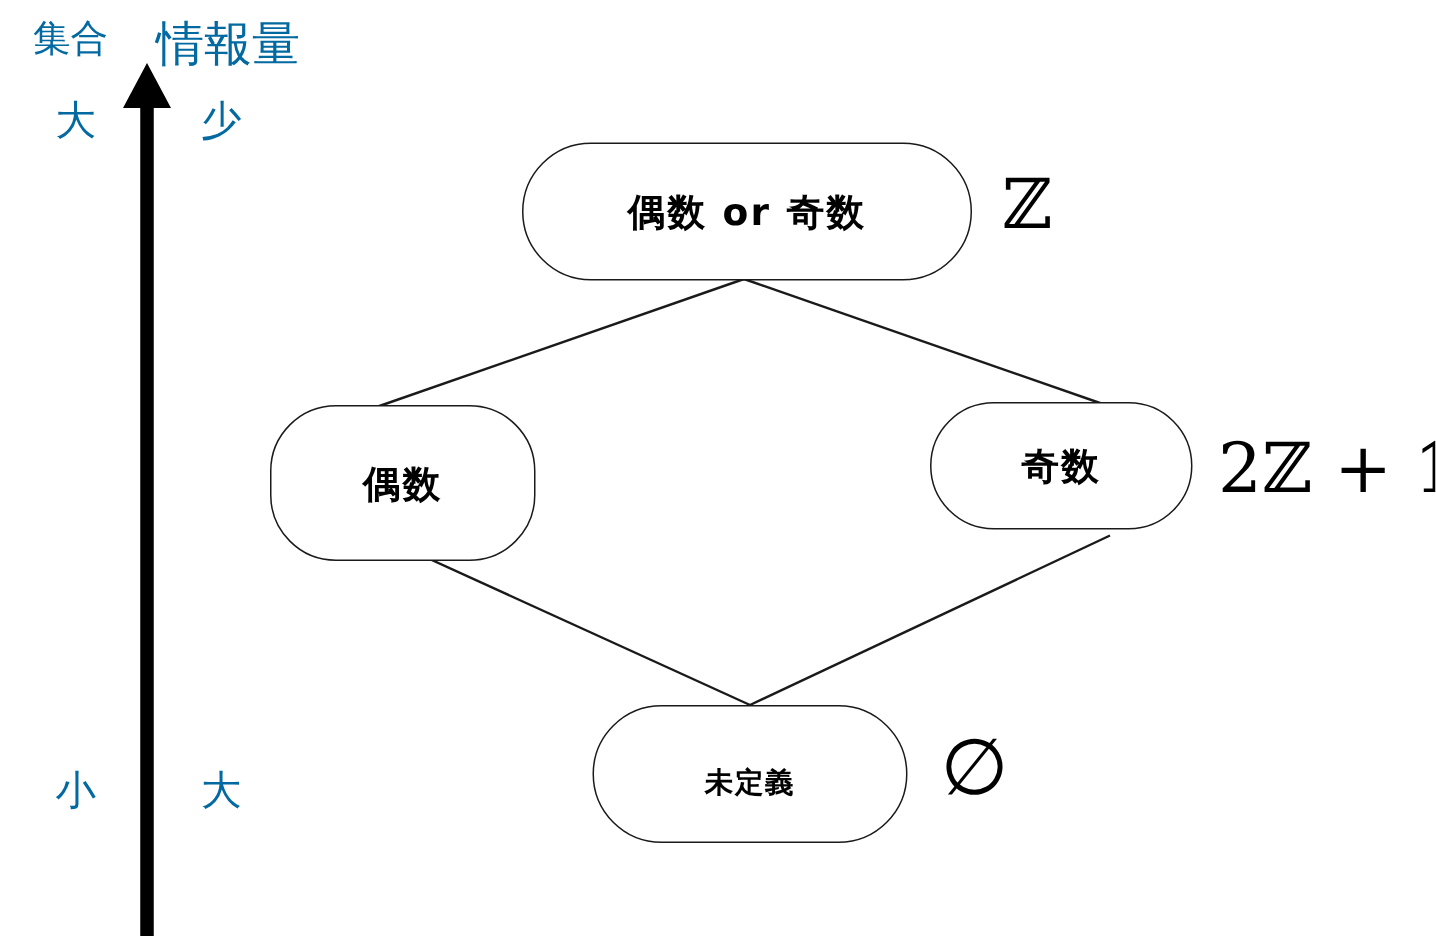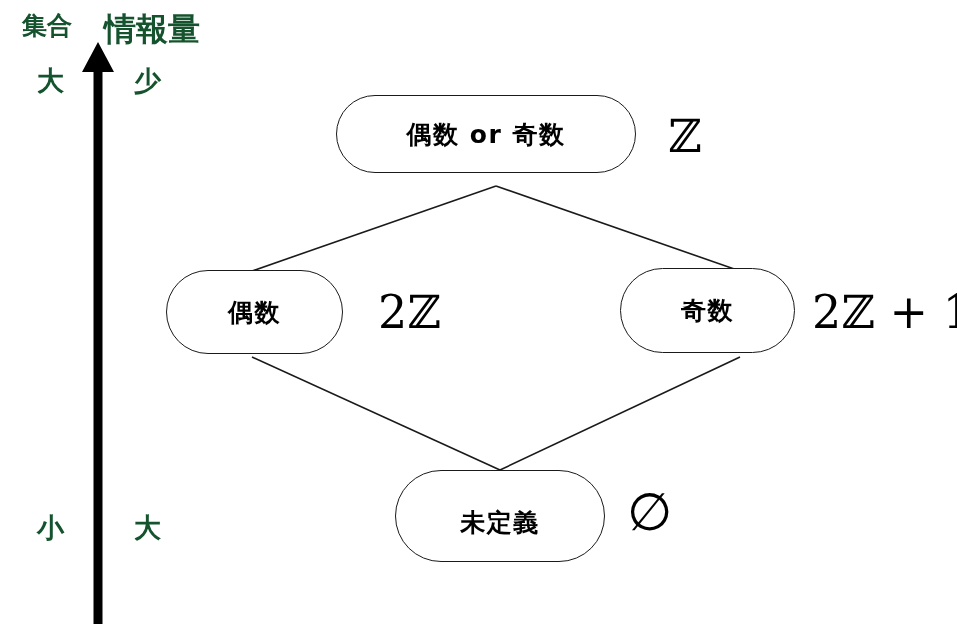--- a/index.html
+++ b/index.html
@@ -18,22 +18,22 @@
   #edges {
     position: absolute;
     left: 0;
     top: 0;
     width: 957px;
     height: 624px;
   }
   .axis-label {
     position: absolute;
     font-family: "DejaVu Sans", "Liberation Sans", sans-serif;
-    font-weight: 700;
-    color: #14532d;
+    font-weight: 400;
+    color: #0369a1;
     white-space: nowrap;
     line-height: 1;
   }
   .node {
     position: absolute;
     box-sizing: border-box;
     border: 1.7px solid #1a1a1a;
     background: #ffffff;
     display: flex;
     align-items: center;
@@ -73,33 +73,32 @@
   </svg>
 
   <div class="axis-label" style="left:22px;top:13px;font-size:25px;">集合</div>
   <div class="axis-label" style="left:104px;top:13px;font-size:32px;">情報量</div>
 
   <div class="axis-label" style="left:37px;top:67px;font-size:27px;">大</div>
   <div class="axis-label" style="left:134px;top:67px;font-size:27px;">少</div>
   <div class="axis-label" style="left:37px;top:514px;font-size:27px;">小</div>
   <div class="axis-label" style="left:134px;top:514px;font-size:27px;">大</div>
 
-  <div class="node" style="left:336px;top:95px;width:300px;height:78px;border-radius:46px;">
+  <div class="node" style="left:348px;top:95px;width:300px;height:92px;border-radius:46px;">
     <span class="node-label" style="font-size:25px;">偶数 or 奇数</span>
   </div>
   <div class="set-label" style="left:668px;top:113px;font-size:46px;">ℤ</div>
 
-  <div class="node" style="left:166px;top:270px;width:177px;height:84px;border-radius:44px;">
+  <div class="node" style="left:180px;top:270px;width:177px;height:104px;border-radius:44px;">
     <span class="node-label" style="font-size:25px;">偶数</span>
   </div>
-  <div class="set-label" style="left:378px;top:289px;font-size:46px;">2ℤ</div>
 
   <div class="node" style="left:620px;top:268px;width:175px;height:85px;border-radius:45px;">
     <span class="node-label" style="font-size:25px;">奇数</span>
   </div>
   <div class="set-label" style="left:812px;top:289px;font-size:46px;">2ℤ + 1</div>
 
   <div class="node" style="left:395px;top:470px;width:210px;height:92px;border-radius:46px;">
-    <span class="node-label" style="font-size:25px;margin-top:12px;">未定義</span>
+    <span class="node-label" style="font-size:19px;margin-top:12px;">未定義</span>
   </div>
   <div class="set-label" style="left:627px;top:486px;font-size:52px;">∅</div>
 
 </div>
 
 </body></html>

